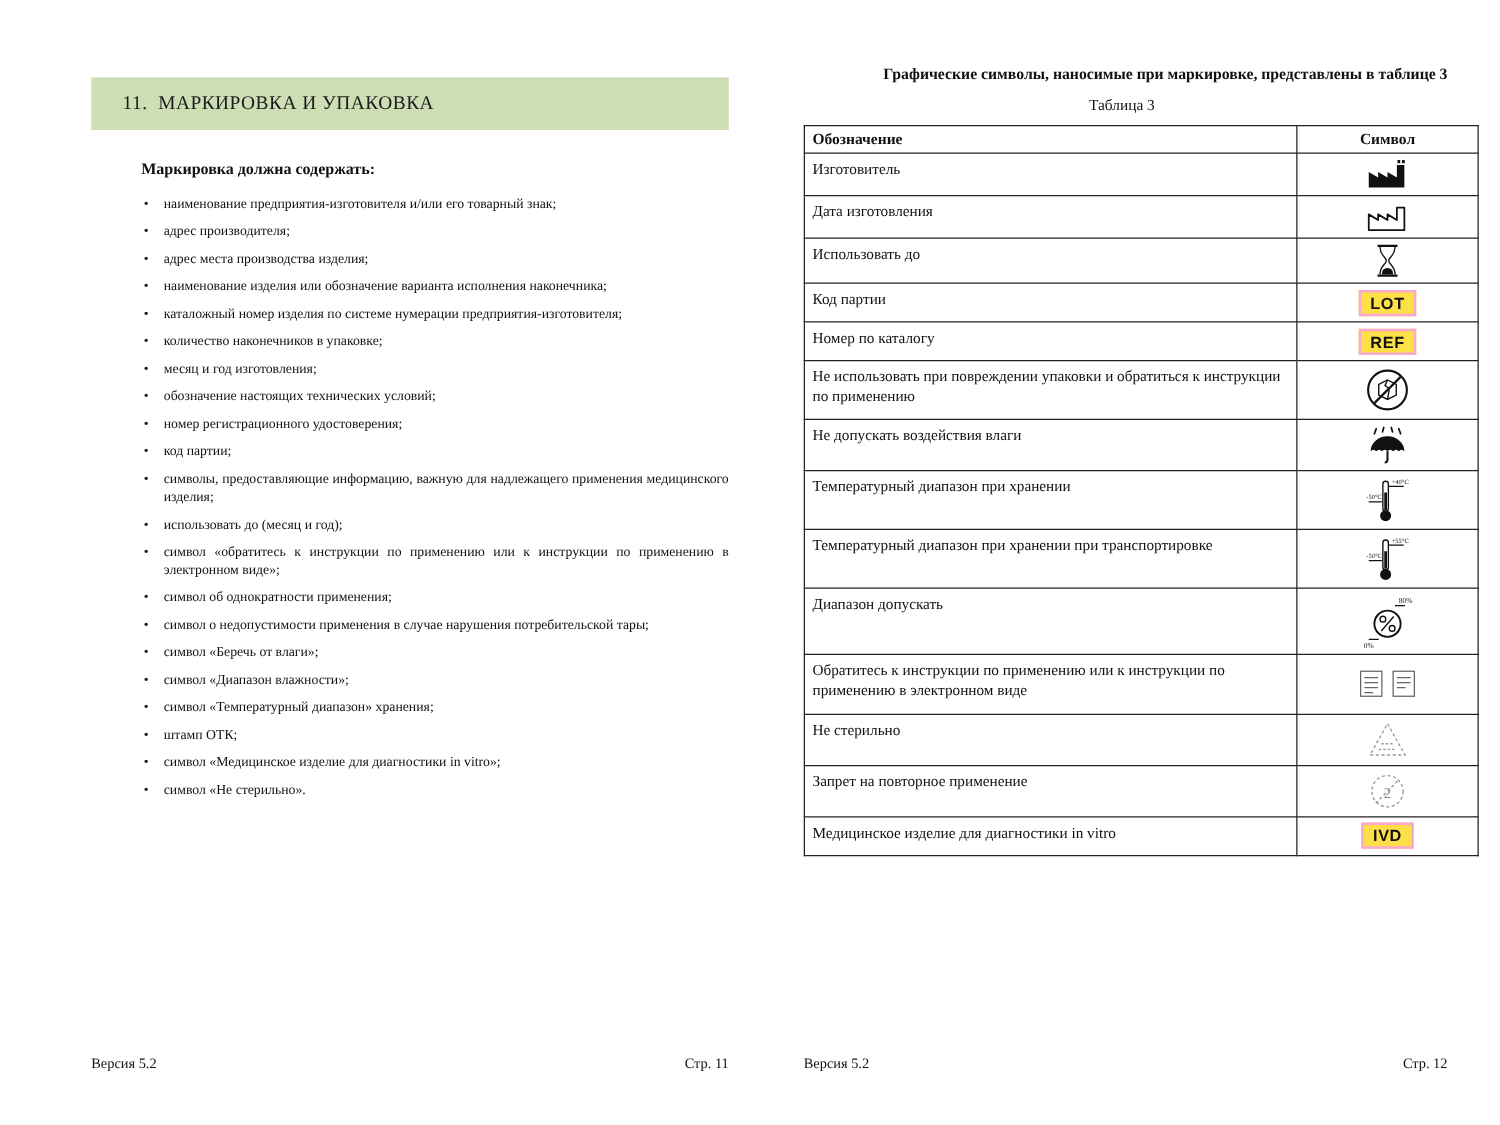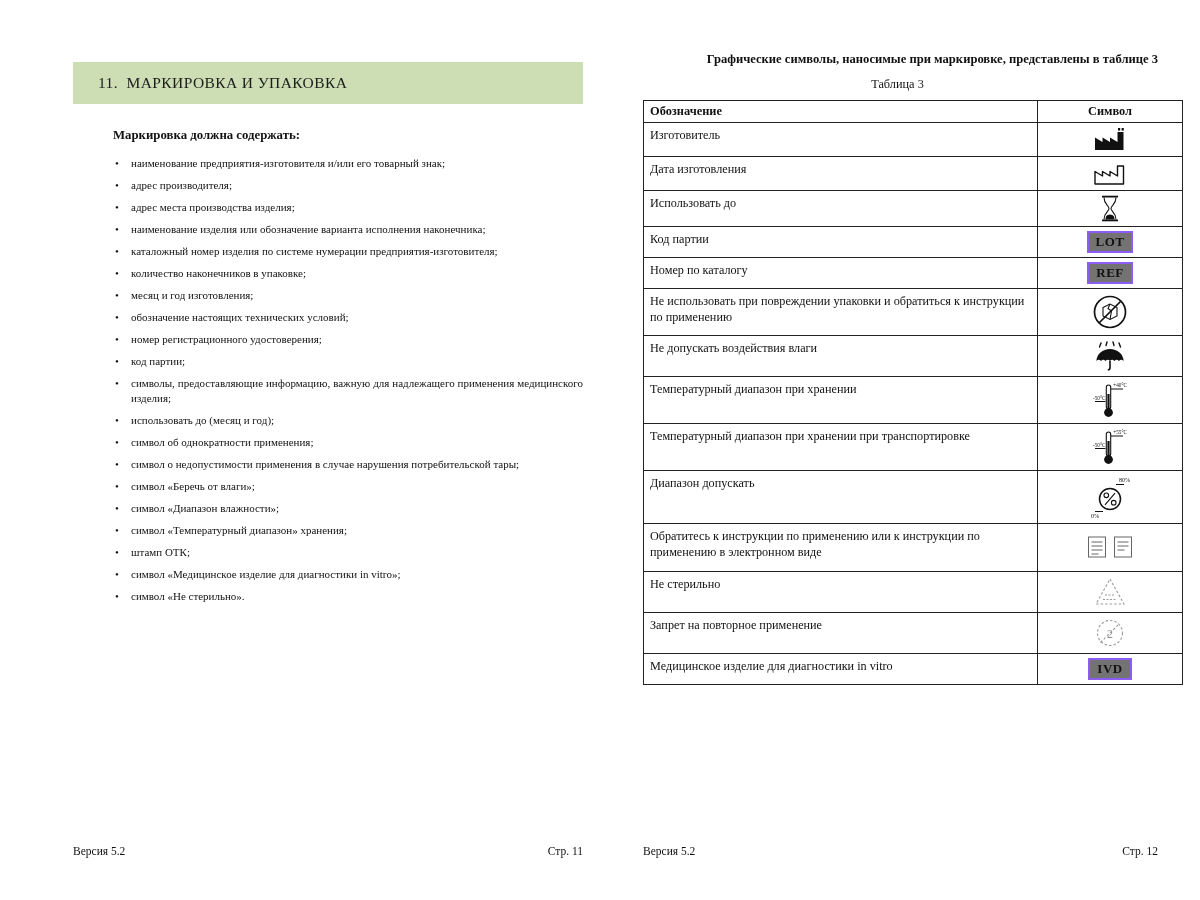--- a/index.html
+++ b/index.html
@@ -33,23 +33,23 @@
 
   table.symbols{margin-top:8px;border-collapse:collapse;width:515px;table-layout:fixed;}
   .symbols th,.symbols td{border:1px solid #222;}
   .symbols th{font-size:12.4px;padding:3px 6px;font-weight:bold;}
   th.label-h{text-align:left;width:381px;}
   th.icon-h{text-align:center;width:132px;}
   .label-cell{font-size:12.2px;padding:4px 8px 10px 6px;vertical-align:top;line-height:1.32;}
   .icon-cell{text-align:center;vertical-align:middle;padding:4px 2px;}
   .icon-cell svg{display:inline-block;vertical-align:middle;}
   .sym-box{
-    display:inline-block;border:2px solid #8b5cf6;padding:1px 7px;
-    font-family:Liberation Serif, serif;
-    font-weight:bold;font-size:13px;letter-spacing:0.5px;background:#737373;
+    display:inline-block;border:2px solid #f9a8d4;padding:1px 7px;
+    font-family:Liberation Sans, sans-serif;
+    font-weight:bold;font-size:13px;letter-spacing:0.5px;background:#fde047;
   }
 </style>
 </head>
 <body>
 
 <div class="page" id="pageLeft">
   <div class="banner">11.  МАРКИРОВКА И УПАКОВКА</div>
 
   <div class="intro">Маркировка должна содержать:</div>
 
@@ -59,20 +59,21 @@
       <li>адрес места производства изделия;</li>
       <li>наименование изделия или обозначение варианта исполнения наконечника;</li>
       <li>каталожный номер изделия по системе нумерации предприятия-изготовителя;</li>
       <li>количество наконечников в упаковке;</li>
       <li>месяц и год изготовления;</li>
       <li>обозначение настоящих технических условий;</li>
       <li>номер регистрационного удостоверения;</li>
       <li>код партии;</li>
       <li>символы, предоставляющие информацию, важную для надлежащего применения медицинского изделия;</li>
       <li>использовать до (месяц и год);</li>
+      <li>символ «обратитесь к инструкции по применению или к инструкции по применению в электронном виде»;</li>
       <li>символ об однократности применения;</li>
       <li>символ о недопустимости применения в случае нарушения потребительской тары;</li>
       <li>символ «Беречь от влаги»;</li>
       <li>символ «Диапазон влажности»;</li>
       <li>символ «Температурный диапазон» хранения;</li>
       <li>штамп ОТК;</li>
       <li>символ «Медицинское изделие для диагностики in vitro»;</li>
       <li>символ «Не стерильно».</li>
     </ul>
 

